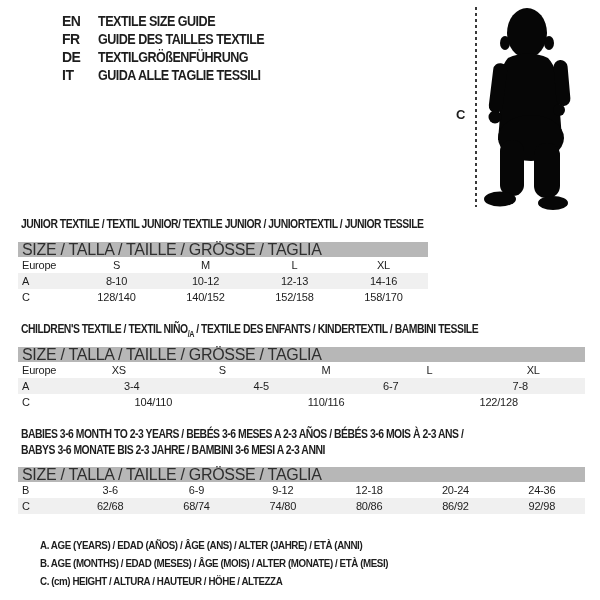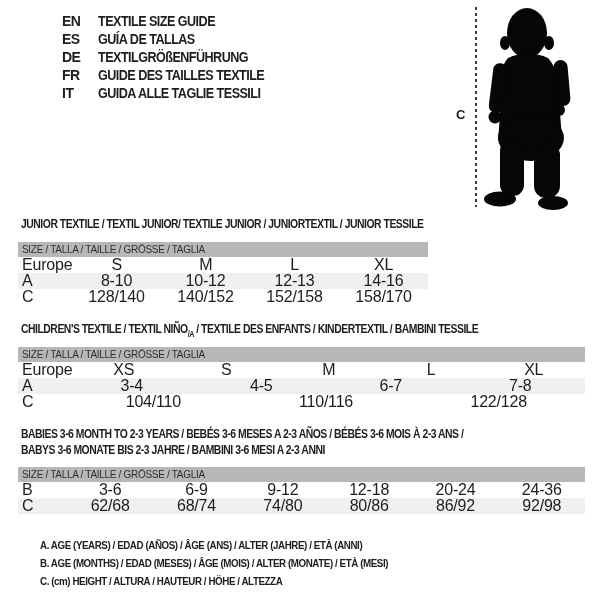--- a/index.html
+++ b/index.html
@@ -18,22 +18,22 @@
   .fig-c{position:absolute;left:456px;top:107px;font-weight:bold;font-size:13px;}
   .baby-svg{position:absolute;left:470px;top:0px;}
 
   
   .tbl-title{position:absolute;font-weight:bold;font-size:13px;line-height:15px;
              letter-spacing:-0.6px;white-space:nowrap;transform:scaleX(0.8);
              transform-origin:left top;}
   .title-sub{font-size:9px;vertical-align:sub;}
   .tbl{position:absolute;left:18px;}
   .tbl-bar{height:15px;line-height:15px;background:#b7b7b7;color:#2f2f2f;
-           font-size:10px;letter-spacing:-0.3px;padding-left:4px;box-sizing:border-box;}
-  .trow{display:flex;height:16px;line-height:16px;font-size:16px;letter-spacing:-0.2px;}
+           font-size:16px;letter-spacing:-0.3px;padding-left:4px;box-sizing:border-box;}
+  .trow{display:flex;height:16px;line-height:16px;font-size:11px;letter-spacing:-0.2px;}
   .trow.alt{background:#f0f0f0;}
   .tcell{flex:1;text-align:center;}
   .tcell.lab{text-align:left;padding-left:4px;box-sizing:border-box;}
   .t1 .tcell.lab{flex:0 0 54px;}
   .t2 .tcell.lab{flex:0 0 49px;}
   .t3 .tcell.lab{flex:0 0 49px;}
   .w1{width:410px;} .w2{width:567px;}
 
   
   .legend{position:absolute;left:40px;top:536px;}
@@ -44,30 +44,26 @@
 <body>
 
 <div class="page">
 
   <div class="lang-block">
     <div class="lang-row">
       <span class="lang-code">EN</span>
       <span class="lang-label">TEXTILE SIZE GUIDE</span>
     </div>
     <div class="lang-row">
-      <span class="lang-code">ES</span>
-      <span class="lang-label">GUÍA DE TALLAS</span>
+      <span class="lang-code">FR</span>
+      <span class="lang-label">GUIDE DES TAILLES TEXTILE</span>
     </div>
     <div class="lang-row">
       <span class="lang-code">DE</span>
       <span class="lang-label">TEXTILGRÖßENFÜHRUNG</span>
-    </div>
-    <div class="lang-row">
-      <span class="lang-code">FR</span>
-      <span class="lang-label">GUIDE DES TAILLES TEXTILE</span>
     </div>
     <div class="lang-row">
       <span class="lang-code">IT</span>
       <span class="lang-label">GUIDA ALLE TAGLIE TESSILI</span>
     </div>
   </div>
 
   <svg class="measure-line" width="4" height="200">
     <line x1="2" y1="0" x2="2" y2="200" stroke="#3a3a3a" stroke-width="2" stroke-dasharray="3 3"></line>
   </svg>

